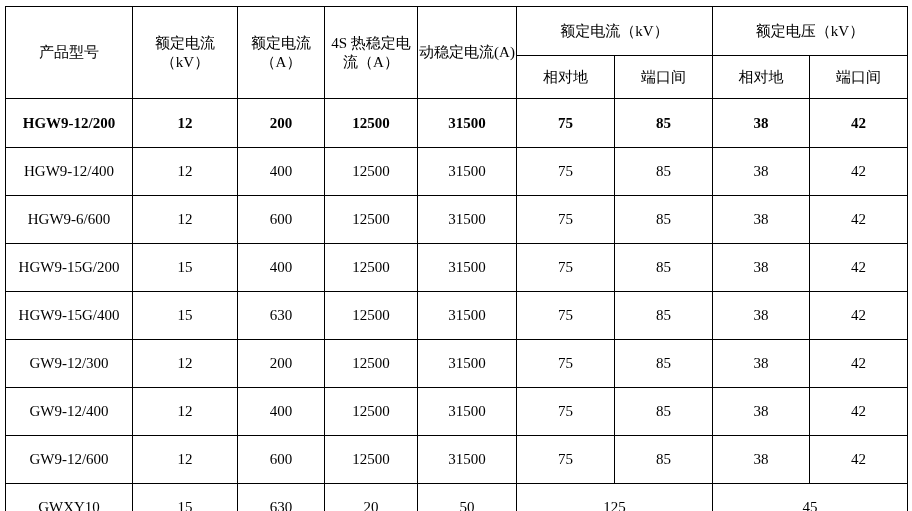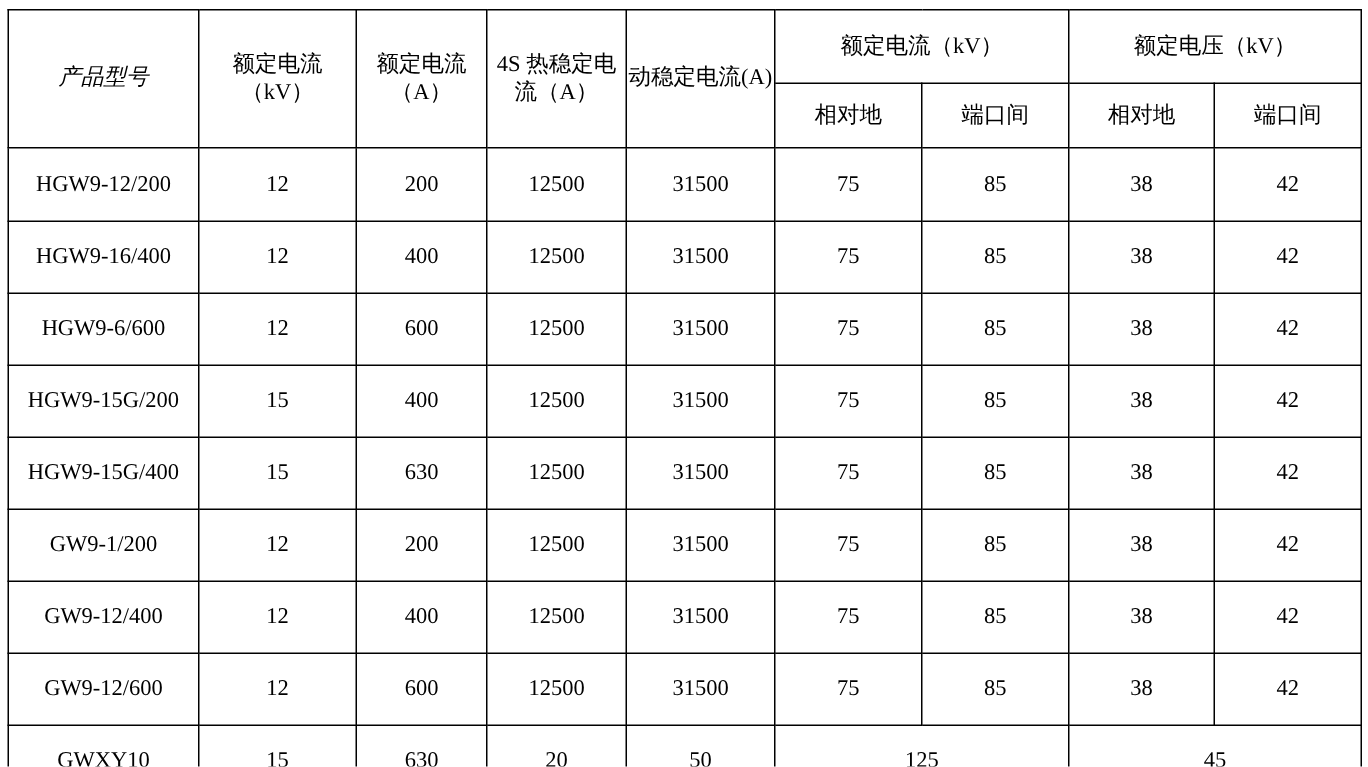--- a/index.html
+++ b/index.html
@@ -55,22 +55,23 @@
     height: 38px;
   }
   thead th.grp {
     height: 44px;
   }
   tbody td {
     height: 43px;
   }
   tbody tr:first-child td {
     height: 44px;
-  }
-  .hdr-model { font-size: 15px; font-style: italic; }
+    font-weight: bold;
+  }
+  .hdr-model { font-size: 15px; }
   .hdr-wrap { font-size: 15px; }
   .model-cell { font-size: 15px; }
   .num-cell { font-size: 15px; }
 </style>
 </head>
 <body>
 
 <div class="sheet">
   <table class="spec">
     <colgroup>
@@ -107,21 +108,21 @@
           <td class="num-cell">12</td>
           <td class="num-cell">200</td>
           <td class="num-cell">12500</td>
           <td class="num-cell">31500</td>
           <td class="num-cell">75</td>
           <td class="num-cell">85</td>
           <td class="num-cell">38</td>
           <td class="num-cell">42</td>
         </tr>
         <tr>
-          <td class="model-cell">HGW9-16/400</td>
+          <td class="model-cell">HGW9-12/400</td>
           <td class="num-cell">12</td>
           <td class="num-cell">400</td>
           <td class="num-cell">12500</td>
           <td class="num-cell">31500</td>
           <td class="num-cell">75</td>
           <td class="num-cell">85</td>
           <td class="num-cell">38</td>
           <td class="num-cell">42</td>
         </tr>
         <tr>
@@ -151,21 +152,21 @@
           <td class="num-cell">15</td>
           <td class="num-cell">630</td>
           <td class="num-cell">12500</td>
           <td class="num-cell">31500</td>
           <td class="num-cell">75</td>
           <td class="num-cell">85</td>
           <td class="num-cell">38</td>
           <td class="num-cell">42</td>
         </tr>
         <tr>
-          <td class="model-cell">GW9-1/200</td>
+          <td class="model-cell">GW9-12/300</td>
           <td class="num-cell">12</td>
           <td class="num-cell">200</td>
           <td class="num-cell">12500</td>
           <td class="num-cell">31500</td>
           <td class="num-cell">75</td>
           <td class="num-cell">85</td>
           <td class="num-cell">38</td>
           <td class="num-cell">42</td>
         </tr>
         <tr>

